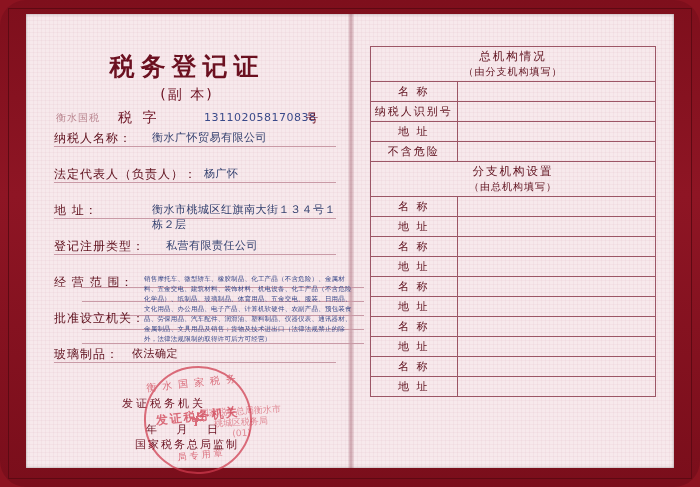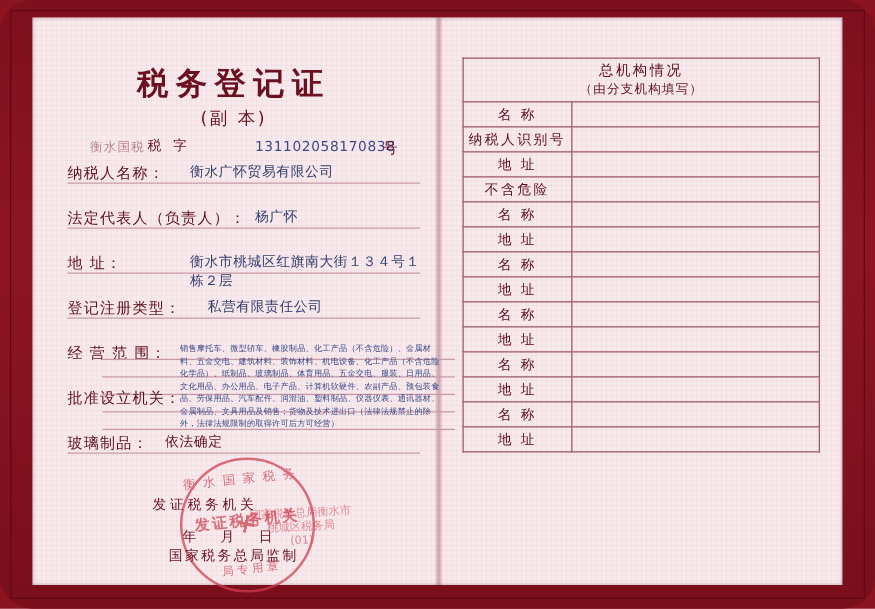--- a/index.html
+++ b/index.html
@@ -49,22 +49,22 @@
     font-family:"DejaVu Sans","Liberation Sans",sans-serif;
   }
   .subtitle{
     position:absolute;top:72px;left:0;width:322px;text-align:center;
     font-size:14px;letter-spacing:2px;color:#6b1020;
   }
   .numline{
     position:absolute;top:96px;left:30px;width:270px;height:16px;
     font-size:10px;color:#7a2030;
   }
-  .numline .seal-word{position:absolute;left:16px;top:1px;opacity:.5;letter-spacing:1px;}
-  .numline .zi{position:absolute;left:62px;top:-1px;font-size:11px;letter-spacing:3px;color:#6b1020;}
+  .numline .seal-word{position:absolute;left:0;top:1px;opacity:.5;letter-spacing:1px;}
+  .numline .zi{position:absolute;left:62px;top:-1px;font-size:14px;letter-spacing:3px;color:#6b1020;}
   .numline .code{position:absolute;left:108px;top:1px;font-size:11px;color:#3a4a8a;letter-spacing:.5px;margin-left:40px;}
   .numline .hao{position:absolute;left:250px;top:0px;font-size:12px;color:#6b1020;}
 
   .row{position:absolute;left:28px;width:282px;font-size:12px;color:#5e0f1c;}
   .row .lbl{position:absolute;left:0;top:0;letter-spacing:1px;white-space:nowrap;}
   .row .val{position:absolute;top:0;font-size:11px;color:#33406f;letter-spacing:.5px;}
   .row .rule{position:absolute;left:0;top:16px;width:282px;border-bottom:1px solid #c99aa6;}
 
   .scope-text{
     position:absolute;left:90px;top:0px;width:214px;
@@ -232,20 +232,26 @@
         </tr>
         <tr>
           <td class="lab">地        址</td>
           <td class="fld"></td>
         </tr>
         <tr>
           <td class="lab">不含危险</td>
           <td class="fld"></td>
         </tr>
         <tr>
+          <td class="hdr" colspan="2">
+            <div>分支机构设置</div>
+            <div class="small">（由总机构填写）</div>
+          </td>
+        </tr>
+        <tr>
           <td class="lab">名        称</td>
           <td class="fld"></td>
         </tr>
         <tr>
           <td class="lab">地        址</td>
           <td class="fld"></td>
         </tr>
         <tr>
           <td class="lab">名        称</td>
           <td class="fld"></td>

